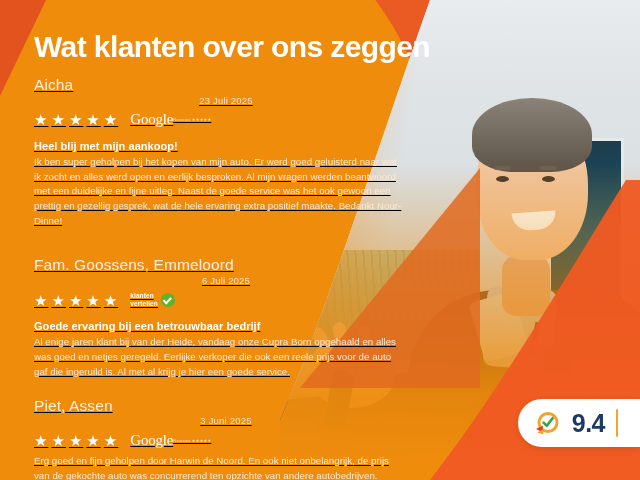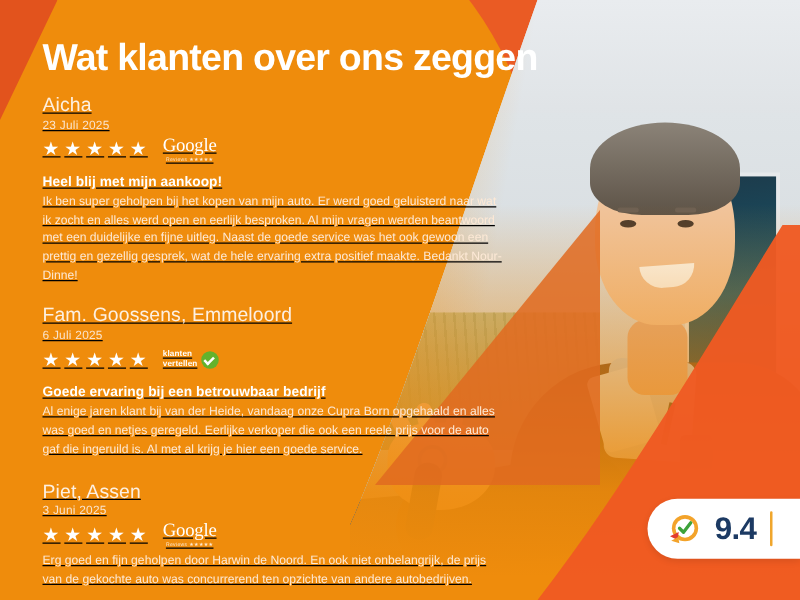--- a/index.html
+++ b/index.html
@@ -239,34 +239,35 @@
     padding-top: 30px;
     font-size: 30px;
     font-weight: 700;
     letter-spacing: -0.6px;
     color: #ffffff;
     line-height: 1.1;
     white-space: nowrap;
   }
 
   .review { margin-top: 13px; text-decoration: underline; }
-  .review.r2 { margin-top: 16px; }
+  .review.r2 { margin-top: 28px; }
   .review.r3 { margin-top: 17px; }
 
   .rv-name {
     font-size: 15.5px;
     color: #fdf0e2;
     letter-spacing: .1px;
     line-height: 1.15;
   }
   .rv-date {
     font-size: 9.5px;
     color: #fae3cb;
     margin-top: 1px;
     letter-spacing: .2px;
+    text-align: center;
   }
 
   .rv-meta {
     display: flex;
     align-items: center;
     gap: 12px;
     margin-top: 3px;
     height: 22px;
   }
   .stars {
@@ -275,21 +276,21 @@
     font-size: 15px;
     color: #ffffff;
     line-height: 1;
     letter-spacing: 1px;
   }
   .stars span { display: inline-block; }
 
   
   .logo-google {
     display: flex;
-    flex-direction: column;
+    flex-direction: row;
     align-items: center;
     line-height: 1;
   }
   .logo-google .g-word {
     font-size: 15px;
     color: #ffffff;
     font-family: "Liberation Serif", serif;
     letter-spacing: -.2px;
   }
   .logo-google .g-sub {

